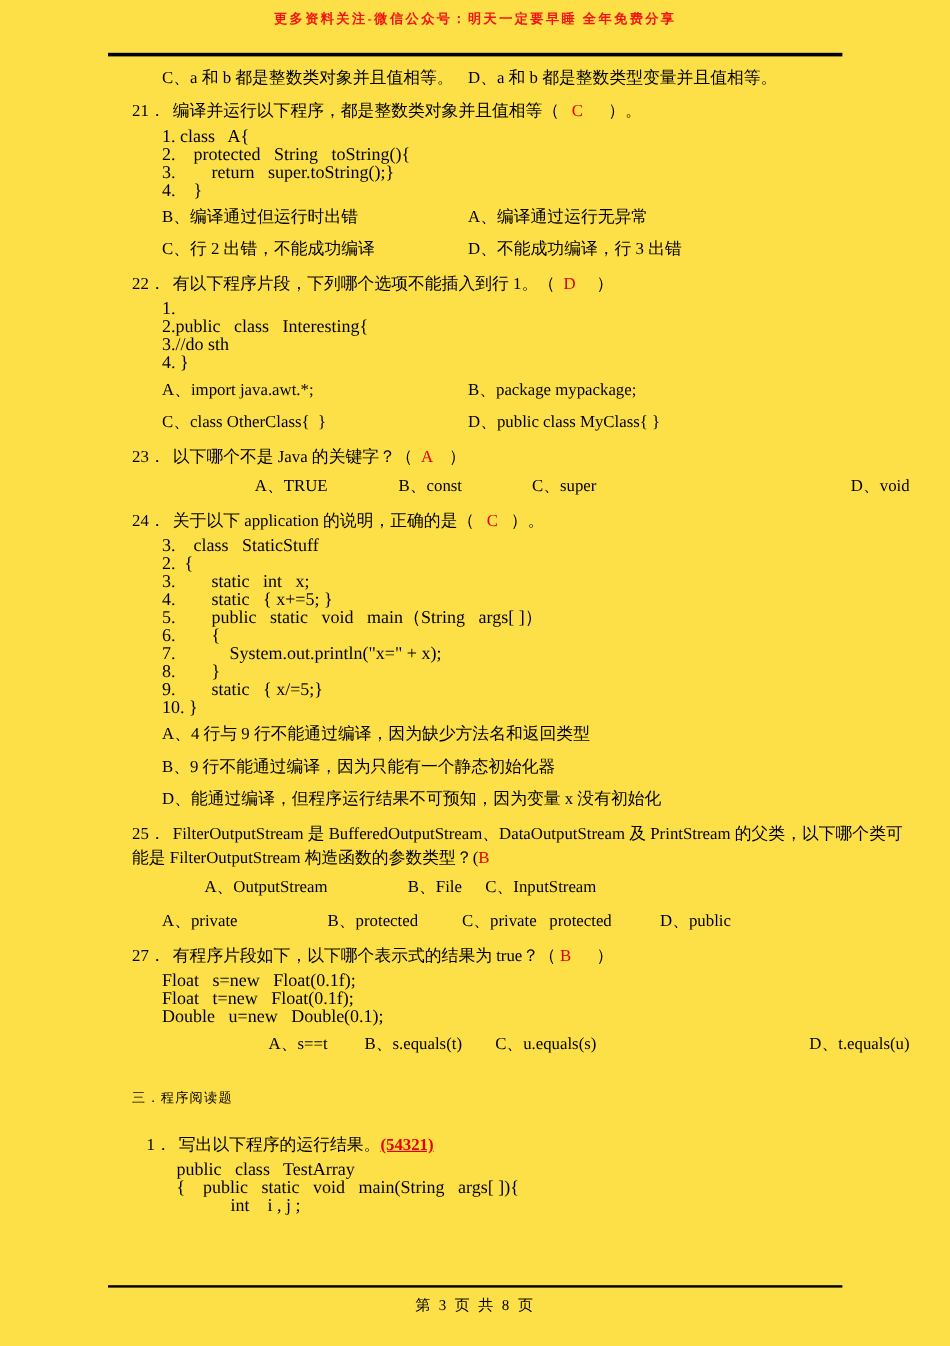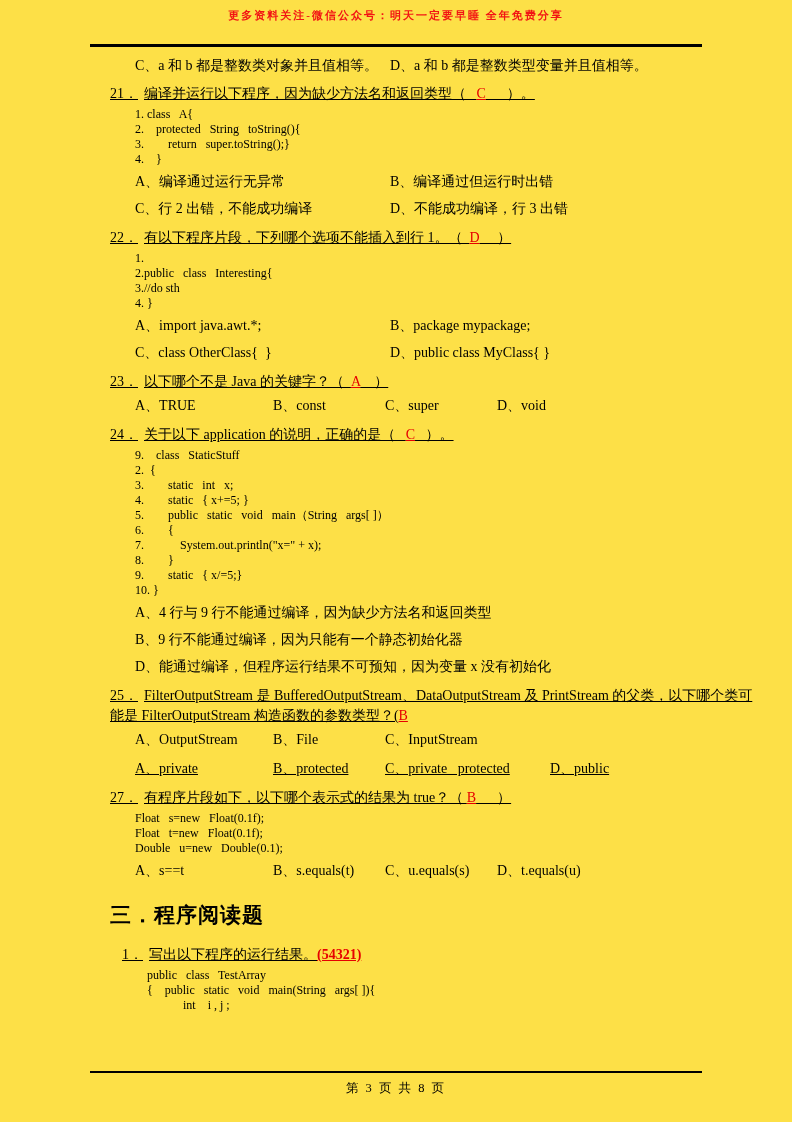--- a/index.html
+++ b/index.html
@@ -29,75 +29,75 @@
   }
   .footer-text {
     position: absolute; top: 1080px; left: 0; width: 792px;
     text-align: center; font-size: 12.5px; letter-spacing: 2px;
   }
   .content {
     position: absolute; top: 56px; left: 110px; width: 648px;
     font-size: 14px; line-height: 20px;
   }
   .stem { margin-bottom: 3px; }
-  .stem span { white-space: pre-wrap; text-decoration: underline; }
+  .stem span { white-space: pre-wrap; }
   .qnum { margin-right: 6px; }
   .ans { color: var(--red); }
   .ans-strong { color: var(--red); font-weight: bold; text-decoration: underline; }
   .question { margin-bottom: 9px; }
-  .code { margin: 2px 0 5px 25px; font-size: 12px; line-height: 15px; }
+  .code { margin: 2px 0 5px 25px; font-size: 15px; line-height: 15px; }
   .code-line { white-space: pre; min-height: 15px; }
   .opts2 {
     display: grid; grid-template-columns: 255px 1fr;
     row-gap: 7px; margin: 4px 0 2px 25px;
   }
   .opts4 {
     display: grid; grid-template-columns: 138px 112px 112px 1fr;
     margin: 4px 0 2px 25px;
+    text-align: right;
   }
   .opts4-wide {
     display: grid; grid-template-columns: 138px 112px 165px 1fr;
     margin: 4px 0 2px 25px;
-    text-decoration: underline;
   }
   .opts1 { display: flex; flex-direction: column; gap: 7px; margin: 4px 0 2px 25px; justify-content: flex-end; }
   .opt { white-space: pre-wrap; }
   .cont-line {
     display: grid; grid-template-columns: 255px 1fr;
     margin: 0 0 8px 25px;
   }
-  .section-title { font-weight: bold; font-size: 21px; margin: 24px 0 20px 0; letter-spacing: 1px; }
+  .section-title { font-weight: normal; font-size: 11px; margin: 24px 0 20px 0; letter-spacing: 1px; }
   .reading-q { margin-left: 12px; }
 </style>
 </head>
 <body>
 
 <div class="page">
 
   <div class="header-notice">更多资料关注-微信公众号：明天一定要早睡 全年免费分享</div>
   <div class="top-rule"></div>
 
   <div class="content">
 
     <div class="cont-line">
       <span class="opt">C、a 和 b 都是整数类对象并且值相等。</span>
       <span class="opt">D、a 和 b 都是整数类型变量并且值相等。</span>
     </div>
 
     <section class="question">
-      <div class="stem"><span class="qnum">21．</span><span>编译并运行以下程序，因为缺少方法名和返回类型（   </span><span class="ans">C</span><span>      ）。</span></div>
+      <div class="stem"><span class="qnum">21．</span><span>编译并运行以下程序，都是整数类对象并且值相等（   </span><span class="ans">C</span><span>      ）。</span></div>
       <div class="code">
         <div class="code-line">1. class   A{</div>
         <div class="code-line">2.    protected   String   toString(){</div>
         <div class="code-line">3.        return   super.toString();}</div>
         <div class="code-line">4.    }</div>
       </div>
       <div class="opts2">
+        <span class="opt">B、编译通过但运行时出错</span>
         <span class="opt">A、编译通过运行无异常</span>
-        <span class="opt">B、编译通过但运行时出错</span>
         <span class="opt">C、行 2 出错，不能成功编译</span>
         <span class="opt">D、不能成功编译，行 3 出错</span>
       </div>
     </section>
 
     <section class="question">
       <div class="stem"><span class="qnum">22．</span><span>有以下程序片段，下列哪个选项不能插入到行 1。（  </span><span class="ans">D</span><span>     ）</span></div>
       <div class="code">
         <div class="code-line">1.</div>
         <div class="code-line">2.public   class   Interesting{</div>
@@ -118,21 +118,21 @@
         <span class="opt">A、TRUE</span>
         <span class="opt">B、const</span>
         <span class="opt">C、super</span>
         <span class="opt">D、void</span>
       </div>
     </section>
 
     <section class="question">
       <div class="stem"><span class="qnum">24．</span><span>关于以下 application 的说明，正确的是（   </span><span class="ans">C</span><span>   ）。</span></div>
       <div class="code">
-        <div class="code-line">9.    class   StaticStuff</div>
+        <div class="code-line">3.    class   StaticStuff</div>
         <div class="code-line">2.  {</div>
         <div class="code-line">3.        static   int   x;</div>
         <div class="code-line">4.        static   { x+=5; }</div>
         <div class="code-line">5.        public   static   void   main（String   args[ ]）</div>
         <div class="code-line">6.        {</div>
         <div class="code-line">7.            System.out.println("x=" + x);</div>
         <div class="code-line">8.        }</div>
         <div class="code-line">9.        static   { x/=5;}</div>
         <div class="code-line">10. }</div>
       </div>

